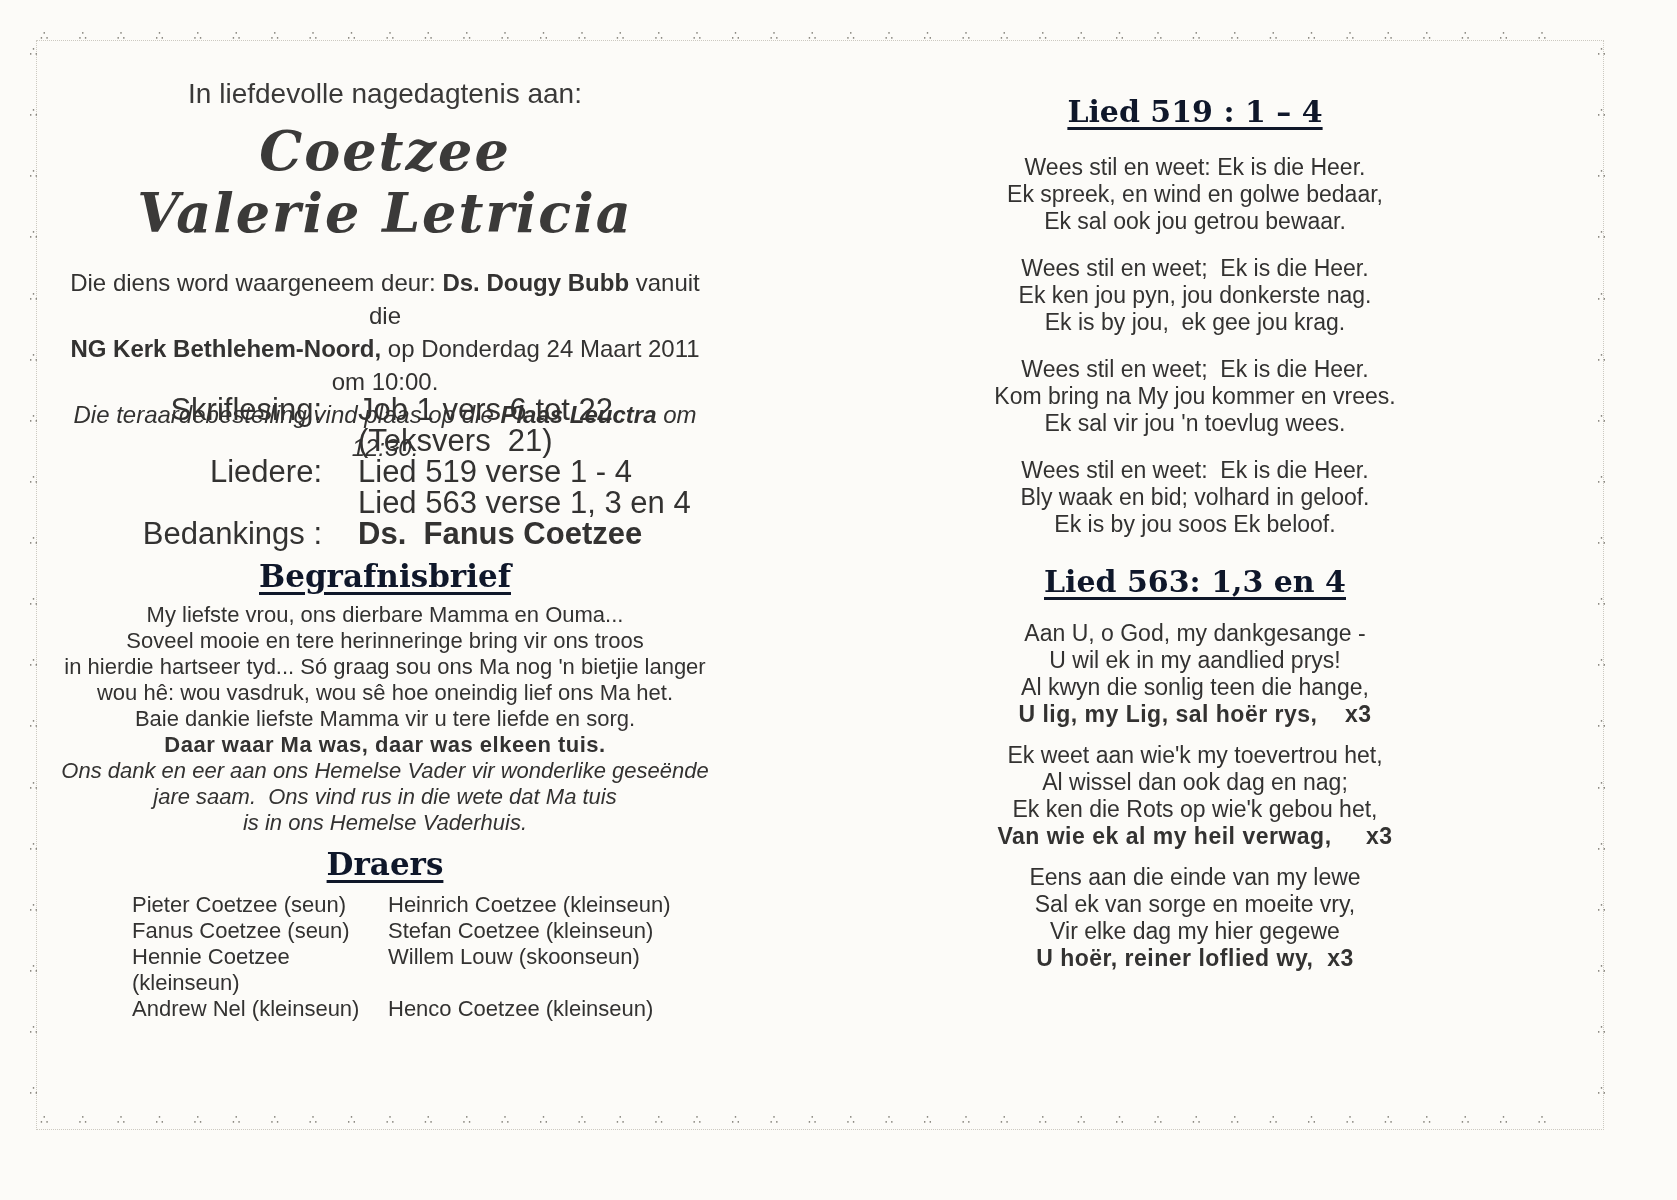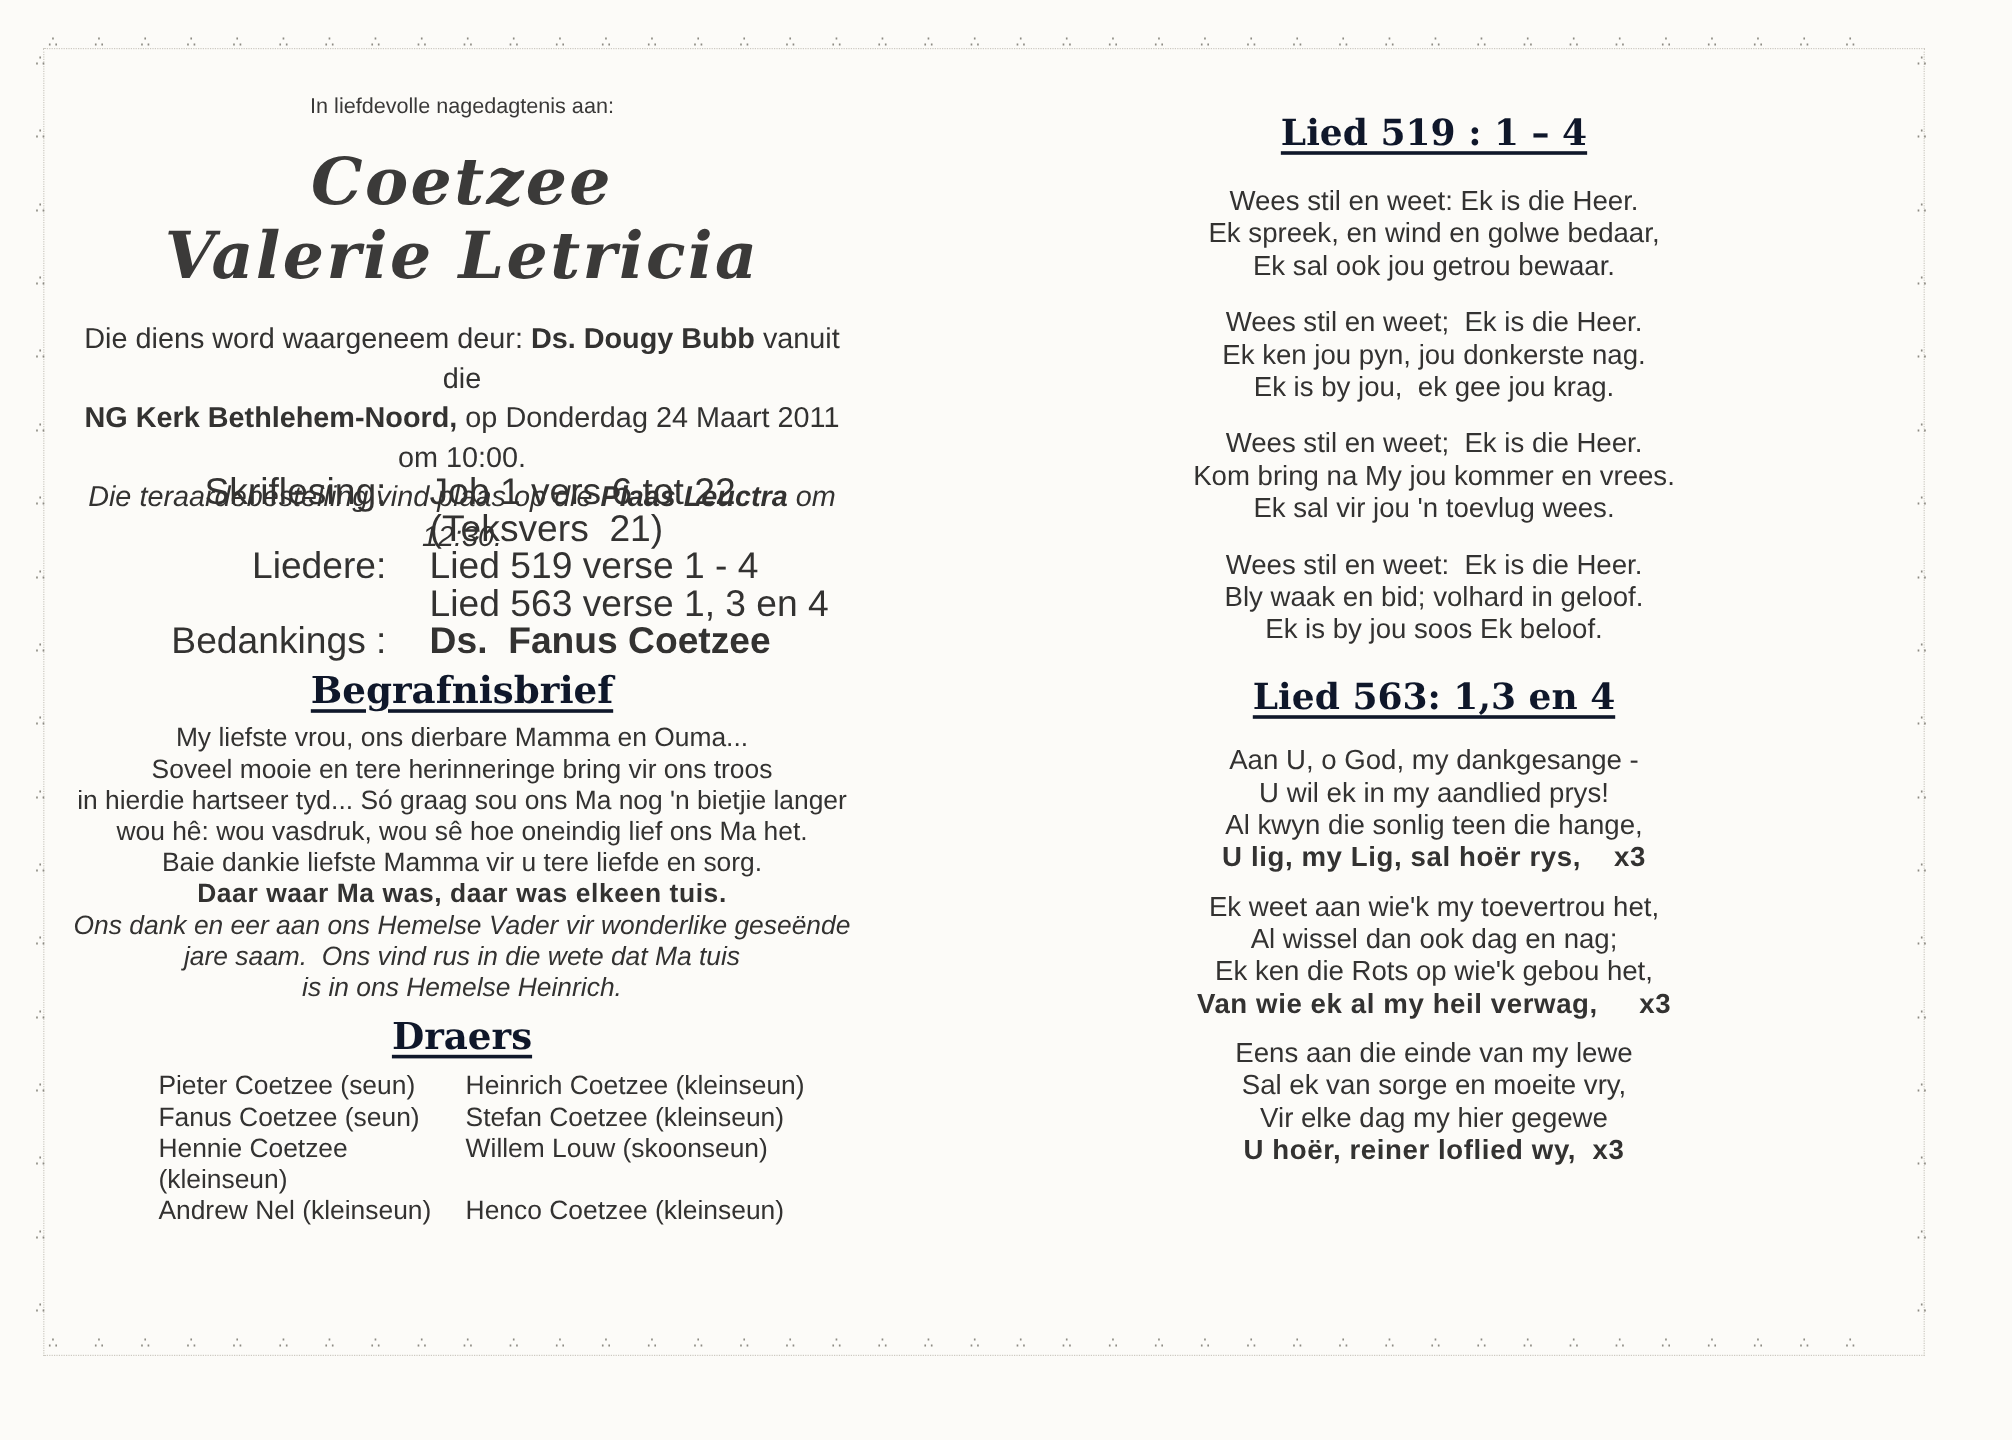--- a/index.html
+++ b/index.html
@@ -21,21 +21,21 @@
   .orn-h { word-spacing:26px; }
   .orn-v { writing-mode:vertical-rl; word-spacing:42px; }
   .orn-top    { left:40px;  top:28px; width:1566px; overflow:hidden; }
   .orn-bottom { left:40px;  top:1112px; width:1566px; overflow:hidden; }
   .orn-left   { left:26px;  top:44px; height:1080px; overflow:hidden; }
   .orn-right  { left:1594px; top:44px; height:1080px; overflow:hidden; }
 
   .left-col  { position:absolute; left:60px;  width:650px; text-align:center; }
   .right-col { position:absolute; left:955px; width:480px; text-align:center; }
 
-  .intro { top:78px; font-size:18px; color:#3a3938; }
+  .intro { top:78px; font-size:28px; color:#3a3938; }
 
   .title {
     top:120px; font-family:"DejaVu Serif", serif;
     font-style:italic; font-weight:bold;
     font-size:54px; line-height:62px; letter-spacing:2px; color:#3b3a39;
   }
 
   .service { top:266px; font-size:24px; line-height:33px; }
   .service .b { font-weight:bold;margin-top:23px; }
   .service .it { font-style:italic; }
@@ -114,21 +114,21 @@
 
 <div class="left-col eulogy">
   <div class="lines">My liefste vrou, ons dierbare Mamma en Ouma...
 Soveel mooie en tere herinneringe bring vir ons troos
 in hierdie hartseer tyd... Só graag sou ons Ma nog 'n bietjie langer
 wou hê: wou vasdruk, wou sê hoe oneindig lief ons Ma het.
 Baie dankie liefste Mamma vir u tere liefde en sorg.</div>
   <div class="bold-line">Daar waar Ma was, daar was elkeen tuis.</div>
   <div class="lines italic-lines">Ons dank en eer aan ons Hemelse Vader vir wonderlike geseënde
 jare saam.  Ons vind rus in die wete dat Ma tuis
-is in ons Hemelse Heinrich.</div>
+is in ons Hemelse Vaderhuis.</div>
 </div>
 
 <div class="left-col serif-head h-draers">Draers</div>
 
 <div class="left-col names">
   <div>Pieter Coetzee  (seun)</div>
   <div>Heinrich Coetzee  (kleinseun)</div>
   <div>Fanus Coetzee  (seun)</div>
   <div>Stefan Coetzee  (kleinseun)</div>
   <div>Hennie Coetzee  (kleinseun)</div>

